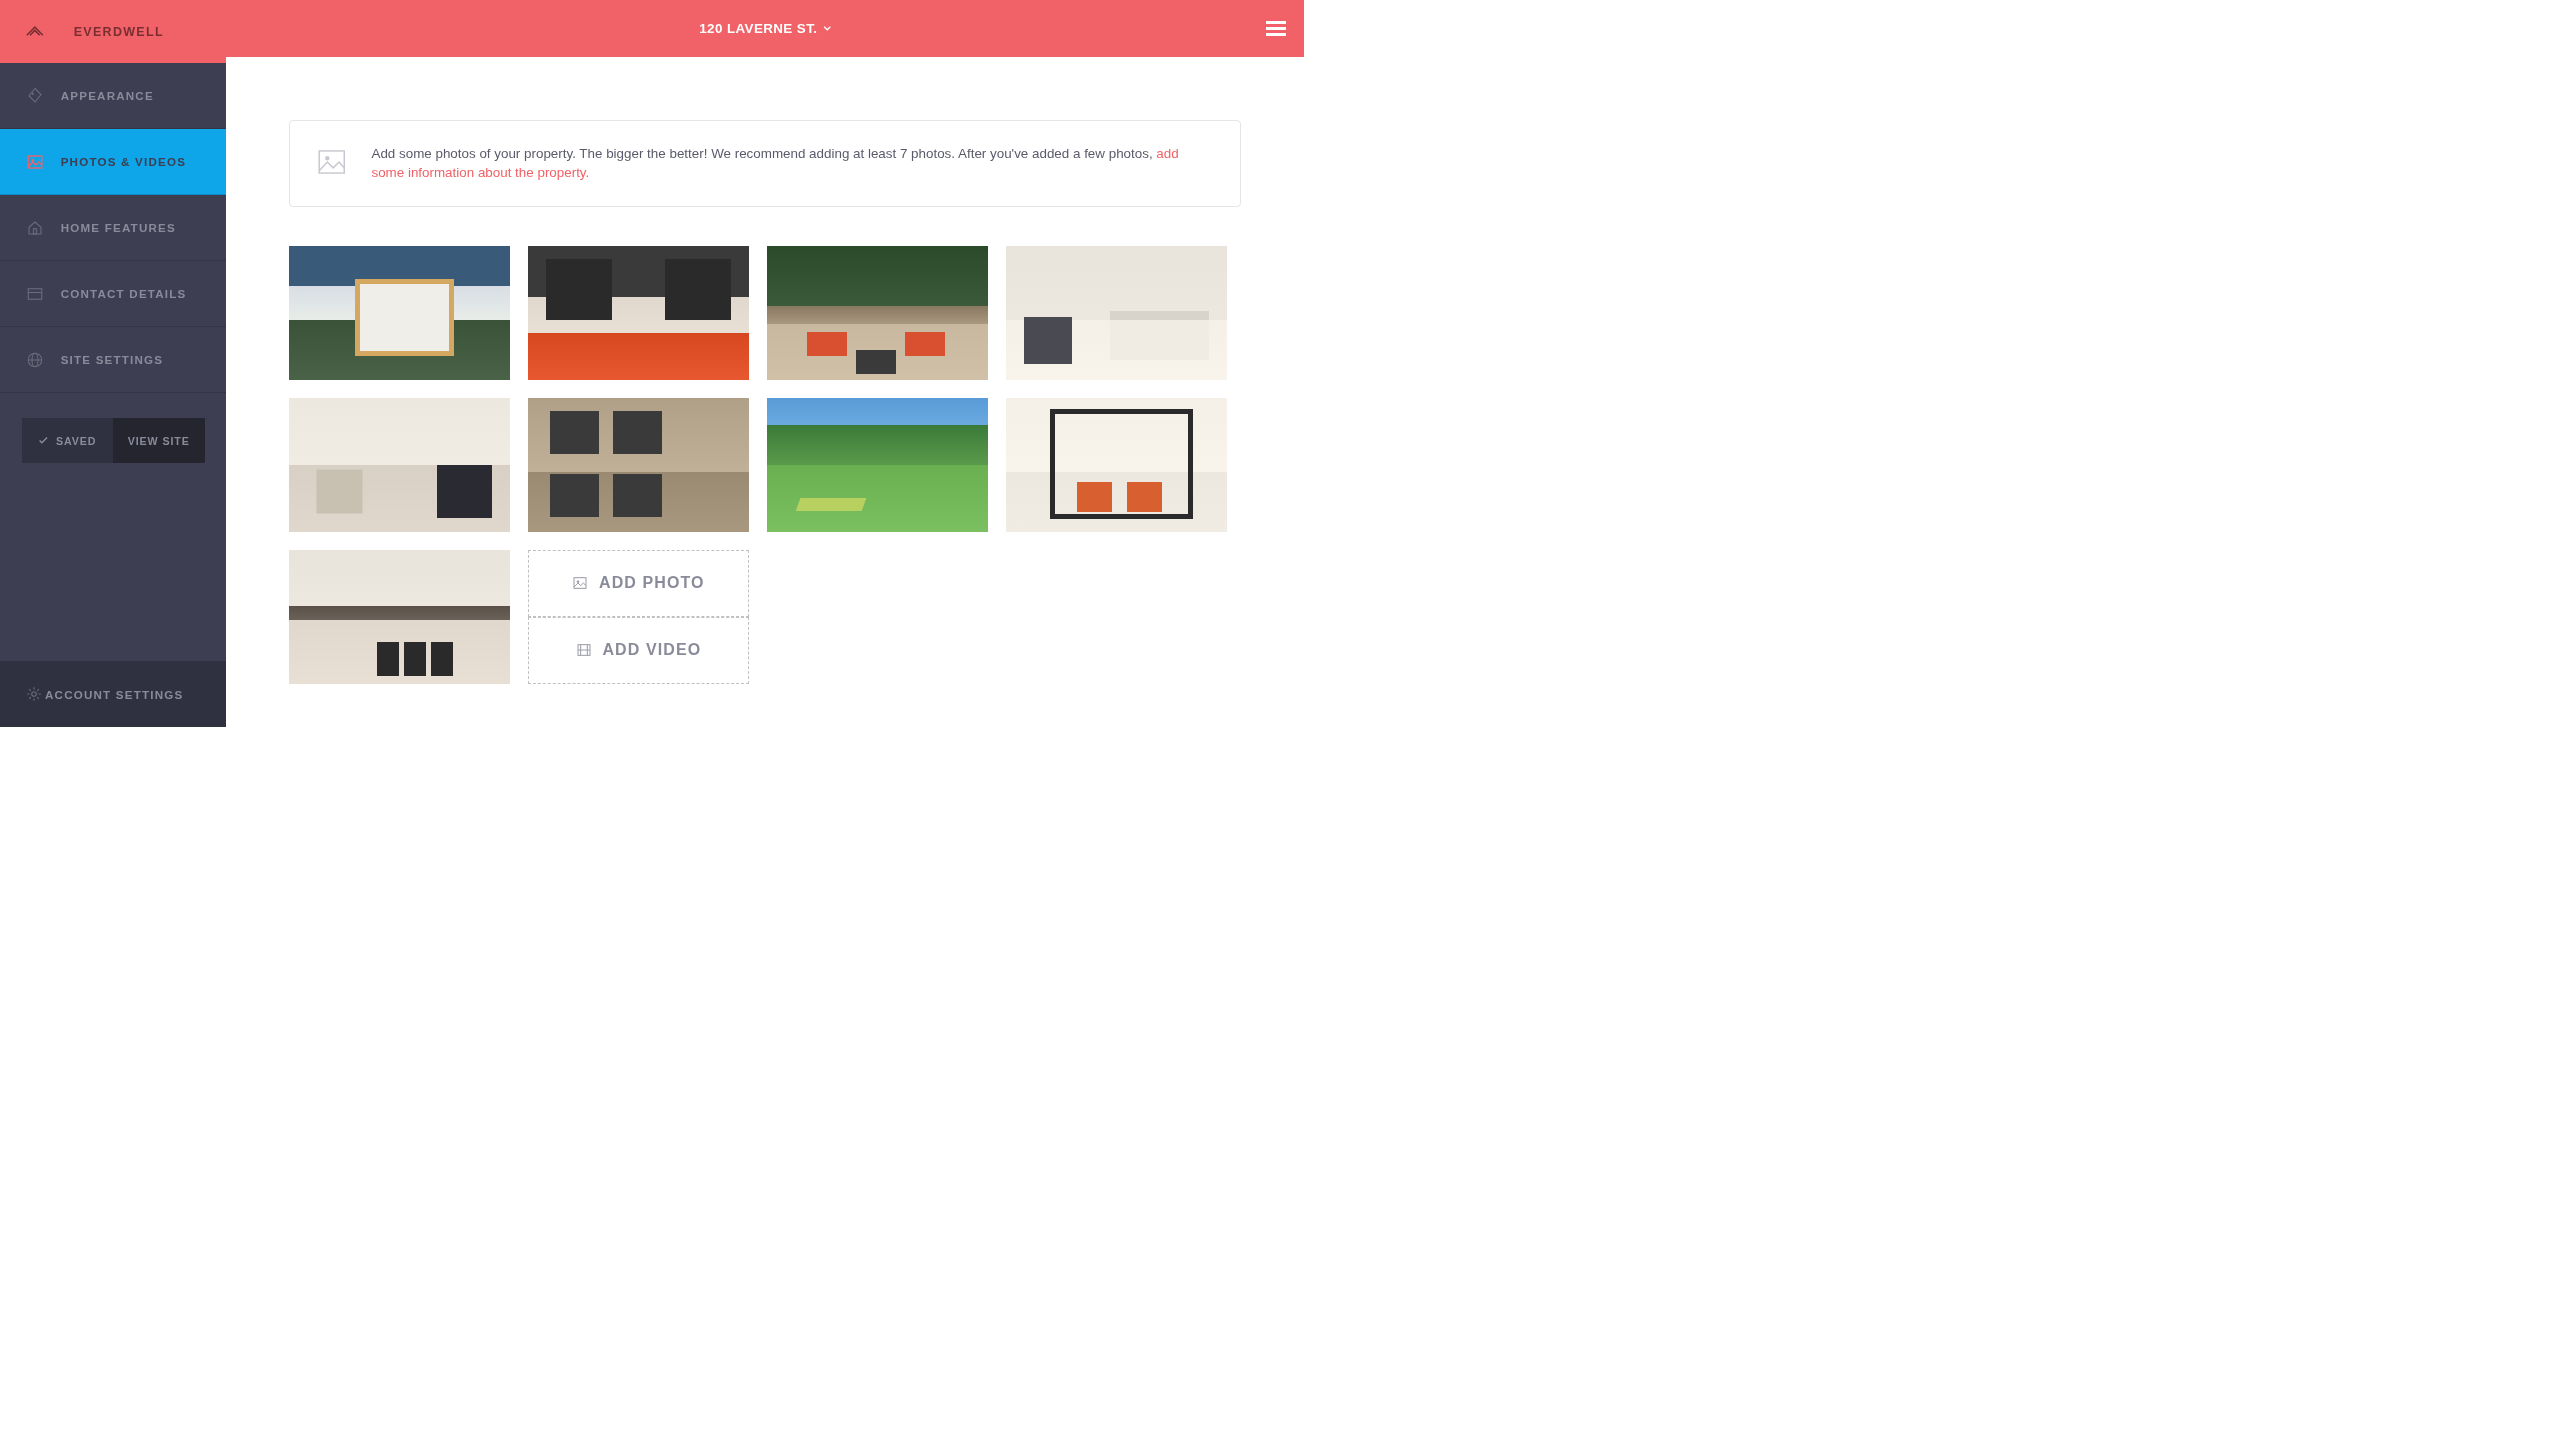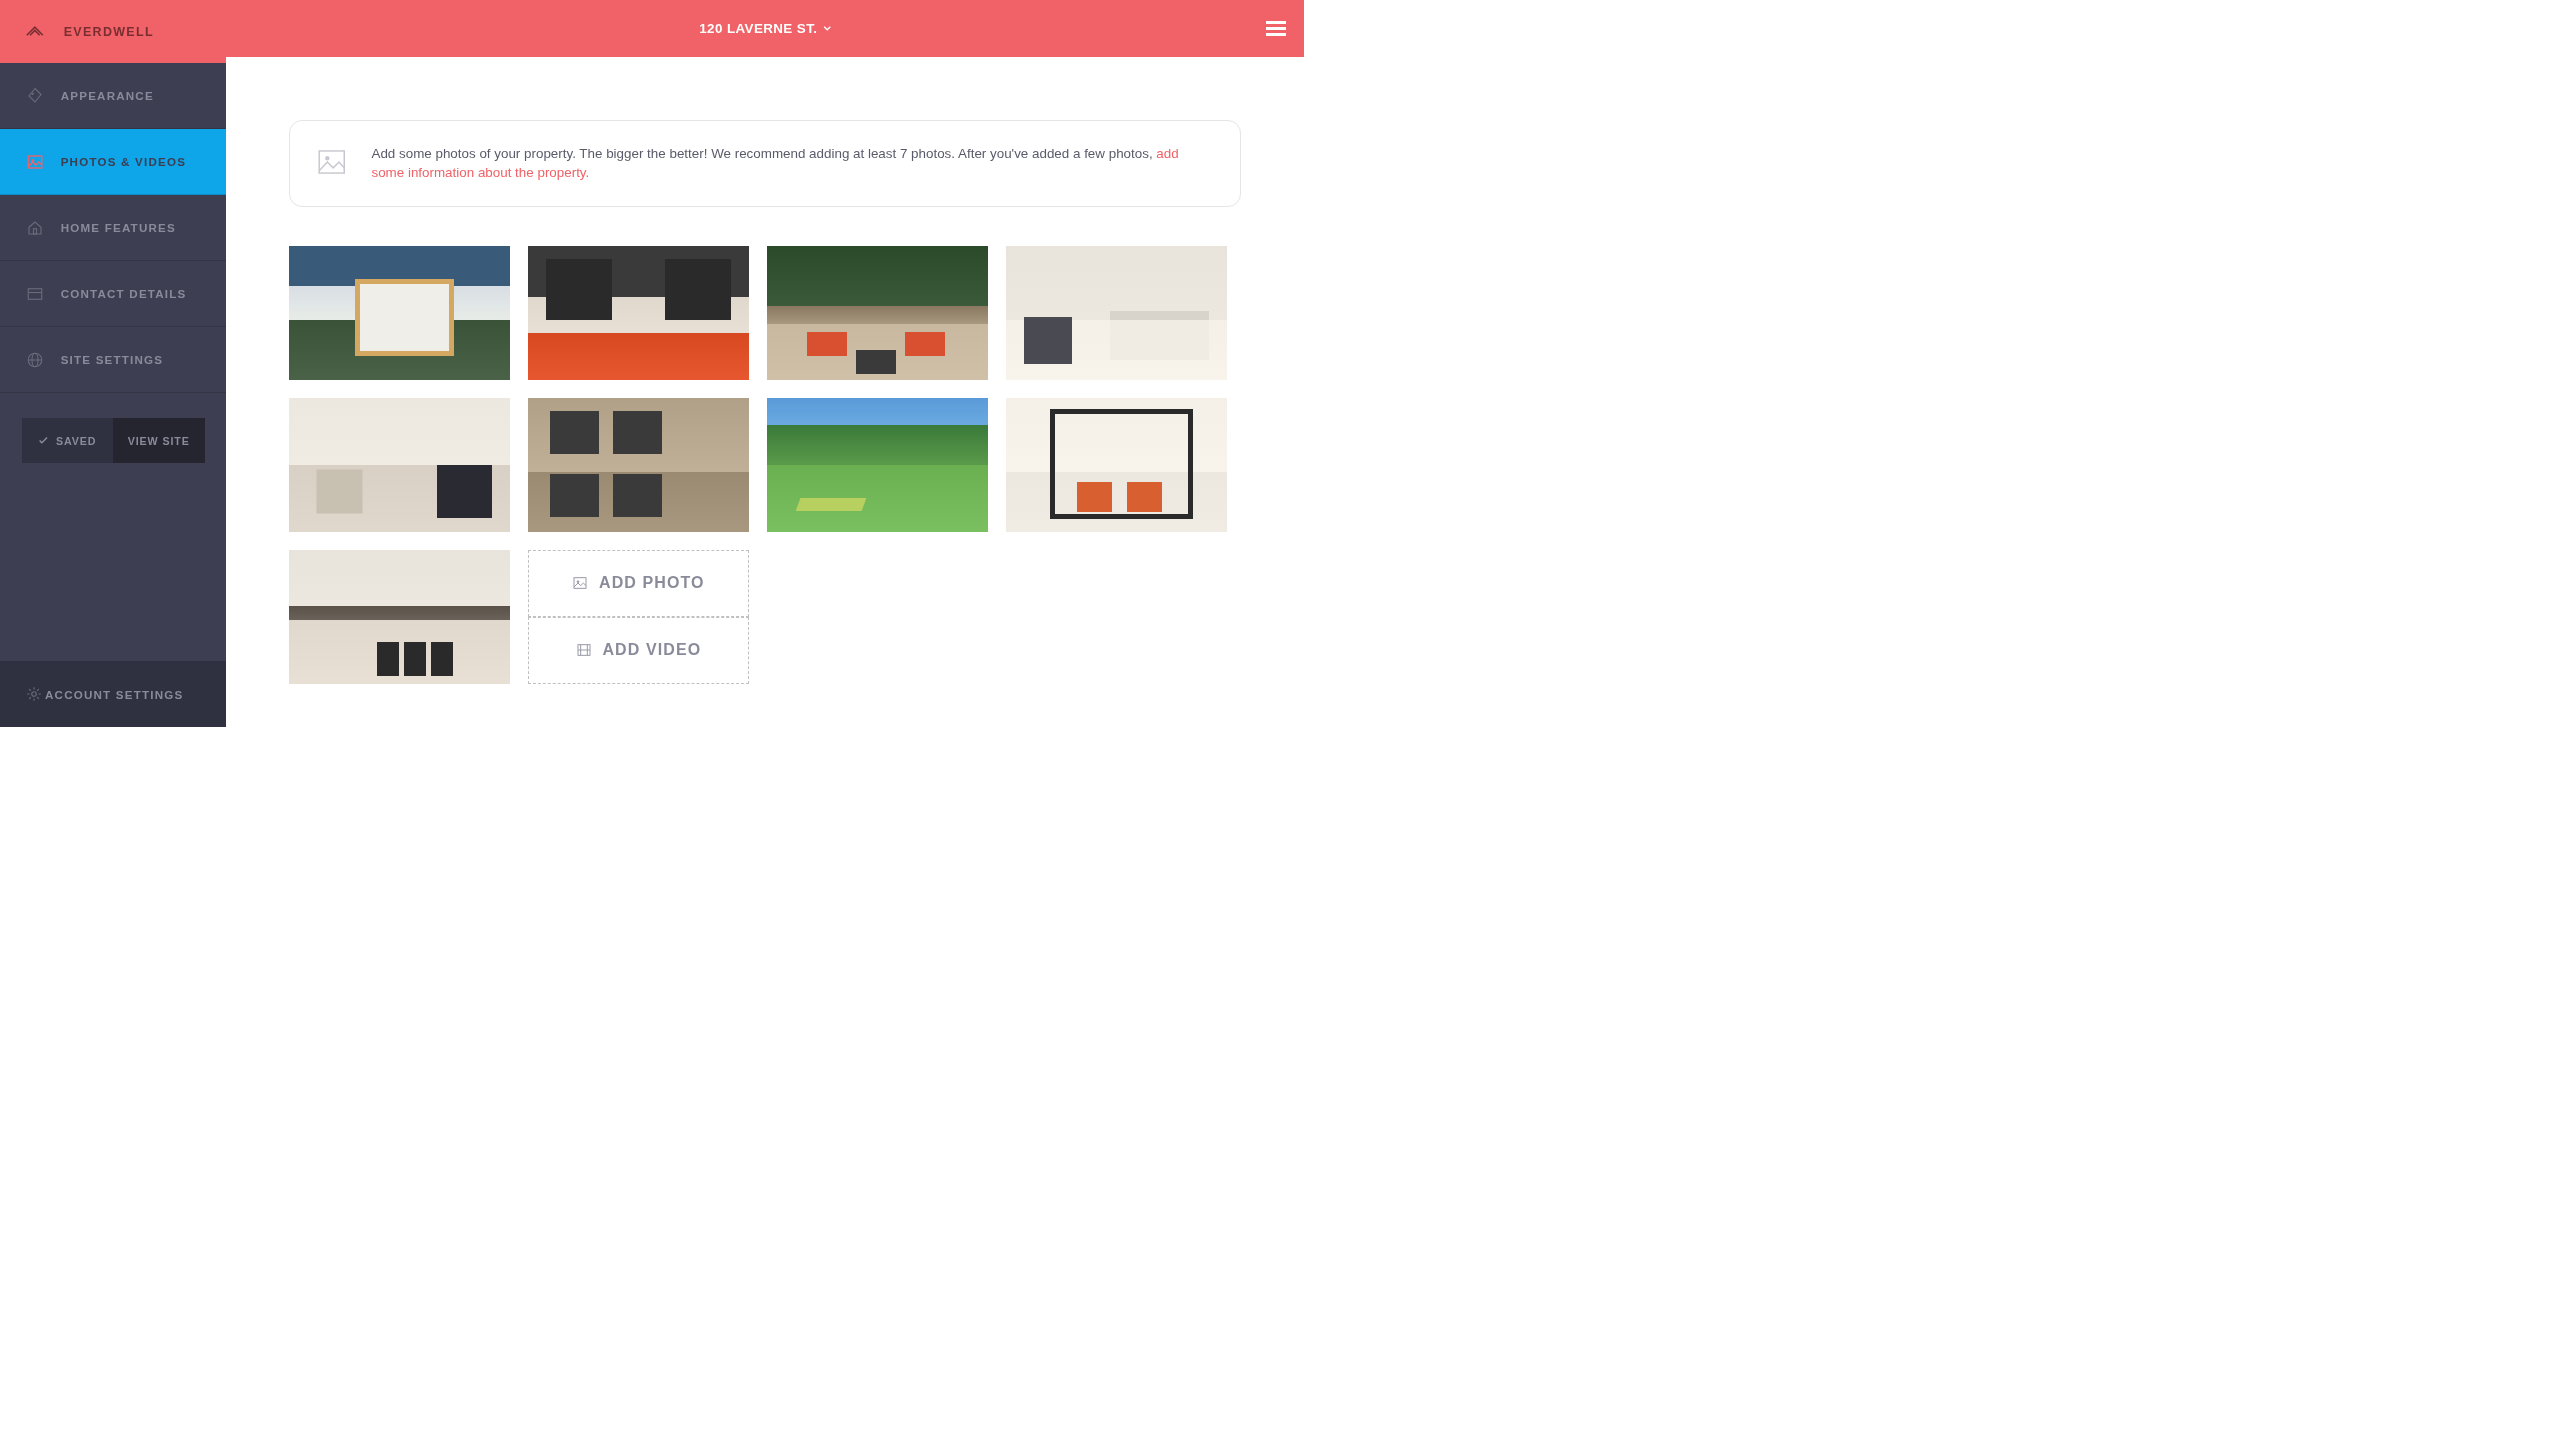--- a/index.html
+++ b/index.html
@@ -19,21 +19,21 @@
   display: flex;
   flex-direction: column;
   position: relative;
 }
 .brand {
   height: 63px;
   background: #f06267;
   display: flex;
   align-items: center;
   padding: 0 25px;
-  gap: 19px;
+  gap: 29px;
 }
 .brand-text {
   color: #7a2e32;
   font-size: 12.5px;
   font-weight: 700;
   letter-spacing: 1.3px;
 }
 .nav-item {
   height: 66px;
   display: flex;
@@ -135,21 +135,21 @@
   flex-direction: column;
   gap: 3.6px;
   cursor: pointer;
 }
 .hamburger span { width: 19.7px; height: 2.7px; background: #fff; }
 
 .content { flex: 1; padding: 63px 63px 0; overflow: auto; }
 
 .notice {
   border: 0.9px solid #e5e5e5;
-  border-radius: 13px;
+  border-radius: 4px;
   padding: 23px 27px;
   display: flex;
   gap: 25px;
   align-items: flex-start;
   margin-bottom: 39px;
 }
 .notice-text {
   color: #5a5b6a;
   font-size: 13.4px;
   line-height: 1.45;

